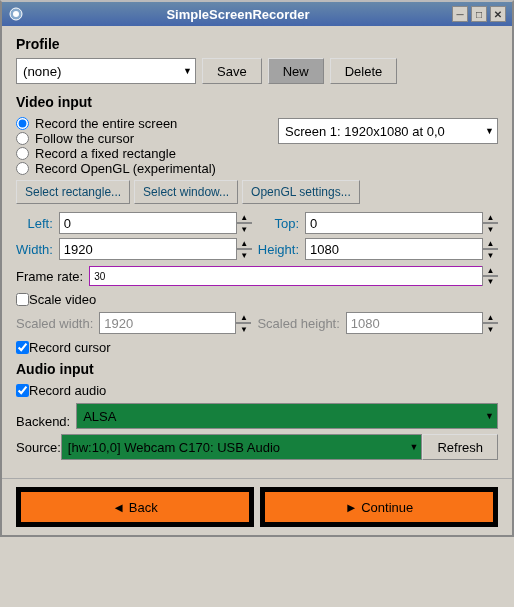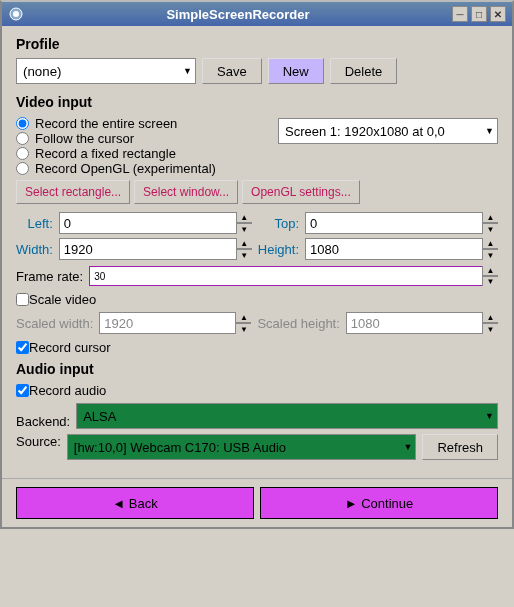--- a/index.html
+++ b/index.html
@@ -93,21 +93,21 @@
       padding: 2px 14px;
       background: #d4d0c8;
       border: 1px solid #888;
       border-top: 1px solid #ddd;
       border-left: 1px solid #ddd;
       cursor: pointer;
       font-size: 13px;
       white-space: nowrap;
     }
     .btn-new {
-      background: #c4b5fd;
+      background: #a3a3a3;
     }
     .radio-item {
       display: flex;
       align-items: center;
       gap: 6px;
     }
     .radio-item input[type="radio"] {
       margin: 0;
     }
     .screen-dropdown-wrapper {
@@ -148,21 +148,21 @@
     }
     .action-btn {
       height: 24px;
       padding: 2px 8px;
       background: #d4d0c8;
       border: 1px solid #888;
       border-top: 1px solid #ddd;
       border-left: 1px solid #ddd;
       cursor: pointer;
       font-size: 12px;
-      color: #be185d;
+      color: #0c4a6e;
     }
     .fields-grid {
       display: grid;
       grid-template-columns: auto 1fr auto 1fr;
       gap: 4px 6px;
       align-items: center;
       margin-bottom: 6px;
     }
     .field-label {
       color: #0369a1;
@@ -231,22 +231,21 @@
       margin-bottom: 5px;
     }
     .backend-row {
       display: flex;
       align-items: flex-end;
       gap: 6px;
       margin-bottom: 5px;
     }
     .source-row {
       display: flex;
-      align-items: flex-start;
-      gap: 6px;
+      align-items: center;
       margin-bottom: 8px;
     }
     .wide-select-wrap {
       position: relative;
       display: inline-block;
       flex: 1;
     }
     .wide-select-wrap::after {
       content: '▼';
       position: absolute;
@@ -267,23 +266,23 @@
       font-size: 13px;
     }
     .bottom-bar {
       display: flex;
       gap: 0;
       padding: 8px 14px;
       border-top: 1px solid #aaa;
     }
     .bottom-btn {
       flex: 1;
-      height: 32px;
-      background: #d946ef;
-      border: 1px solid #000000;
+      height: 40px;
+      background: #f97316;
+      border: 5px solid #000000;
       font-size: 13px;
       cursor: pointer;
       display: flex;
       align-items: center;
       justify-content: center;
       gap: 6px;
     }
     .bottom-btn:first-child {
       margin-right: 6px;
     }

